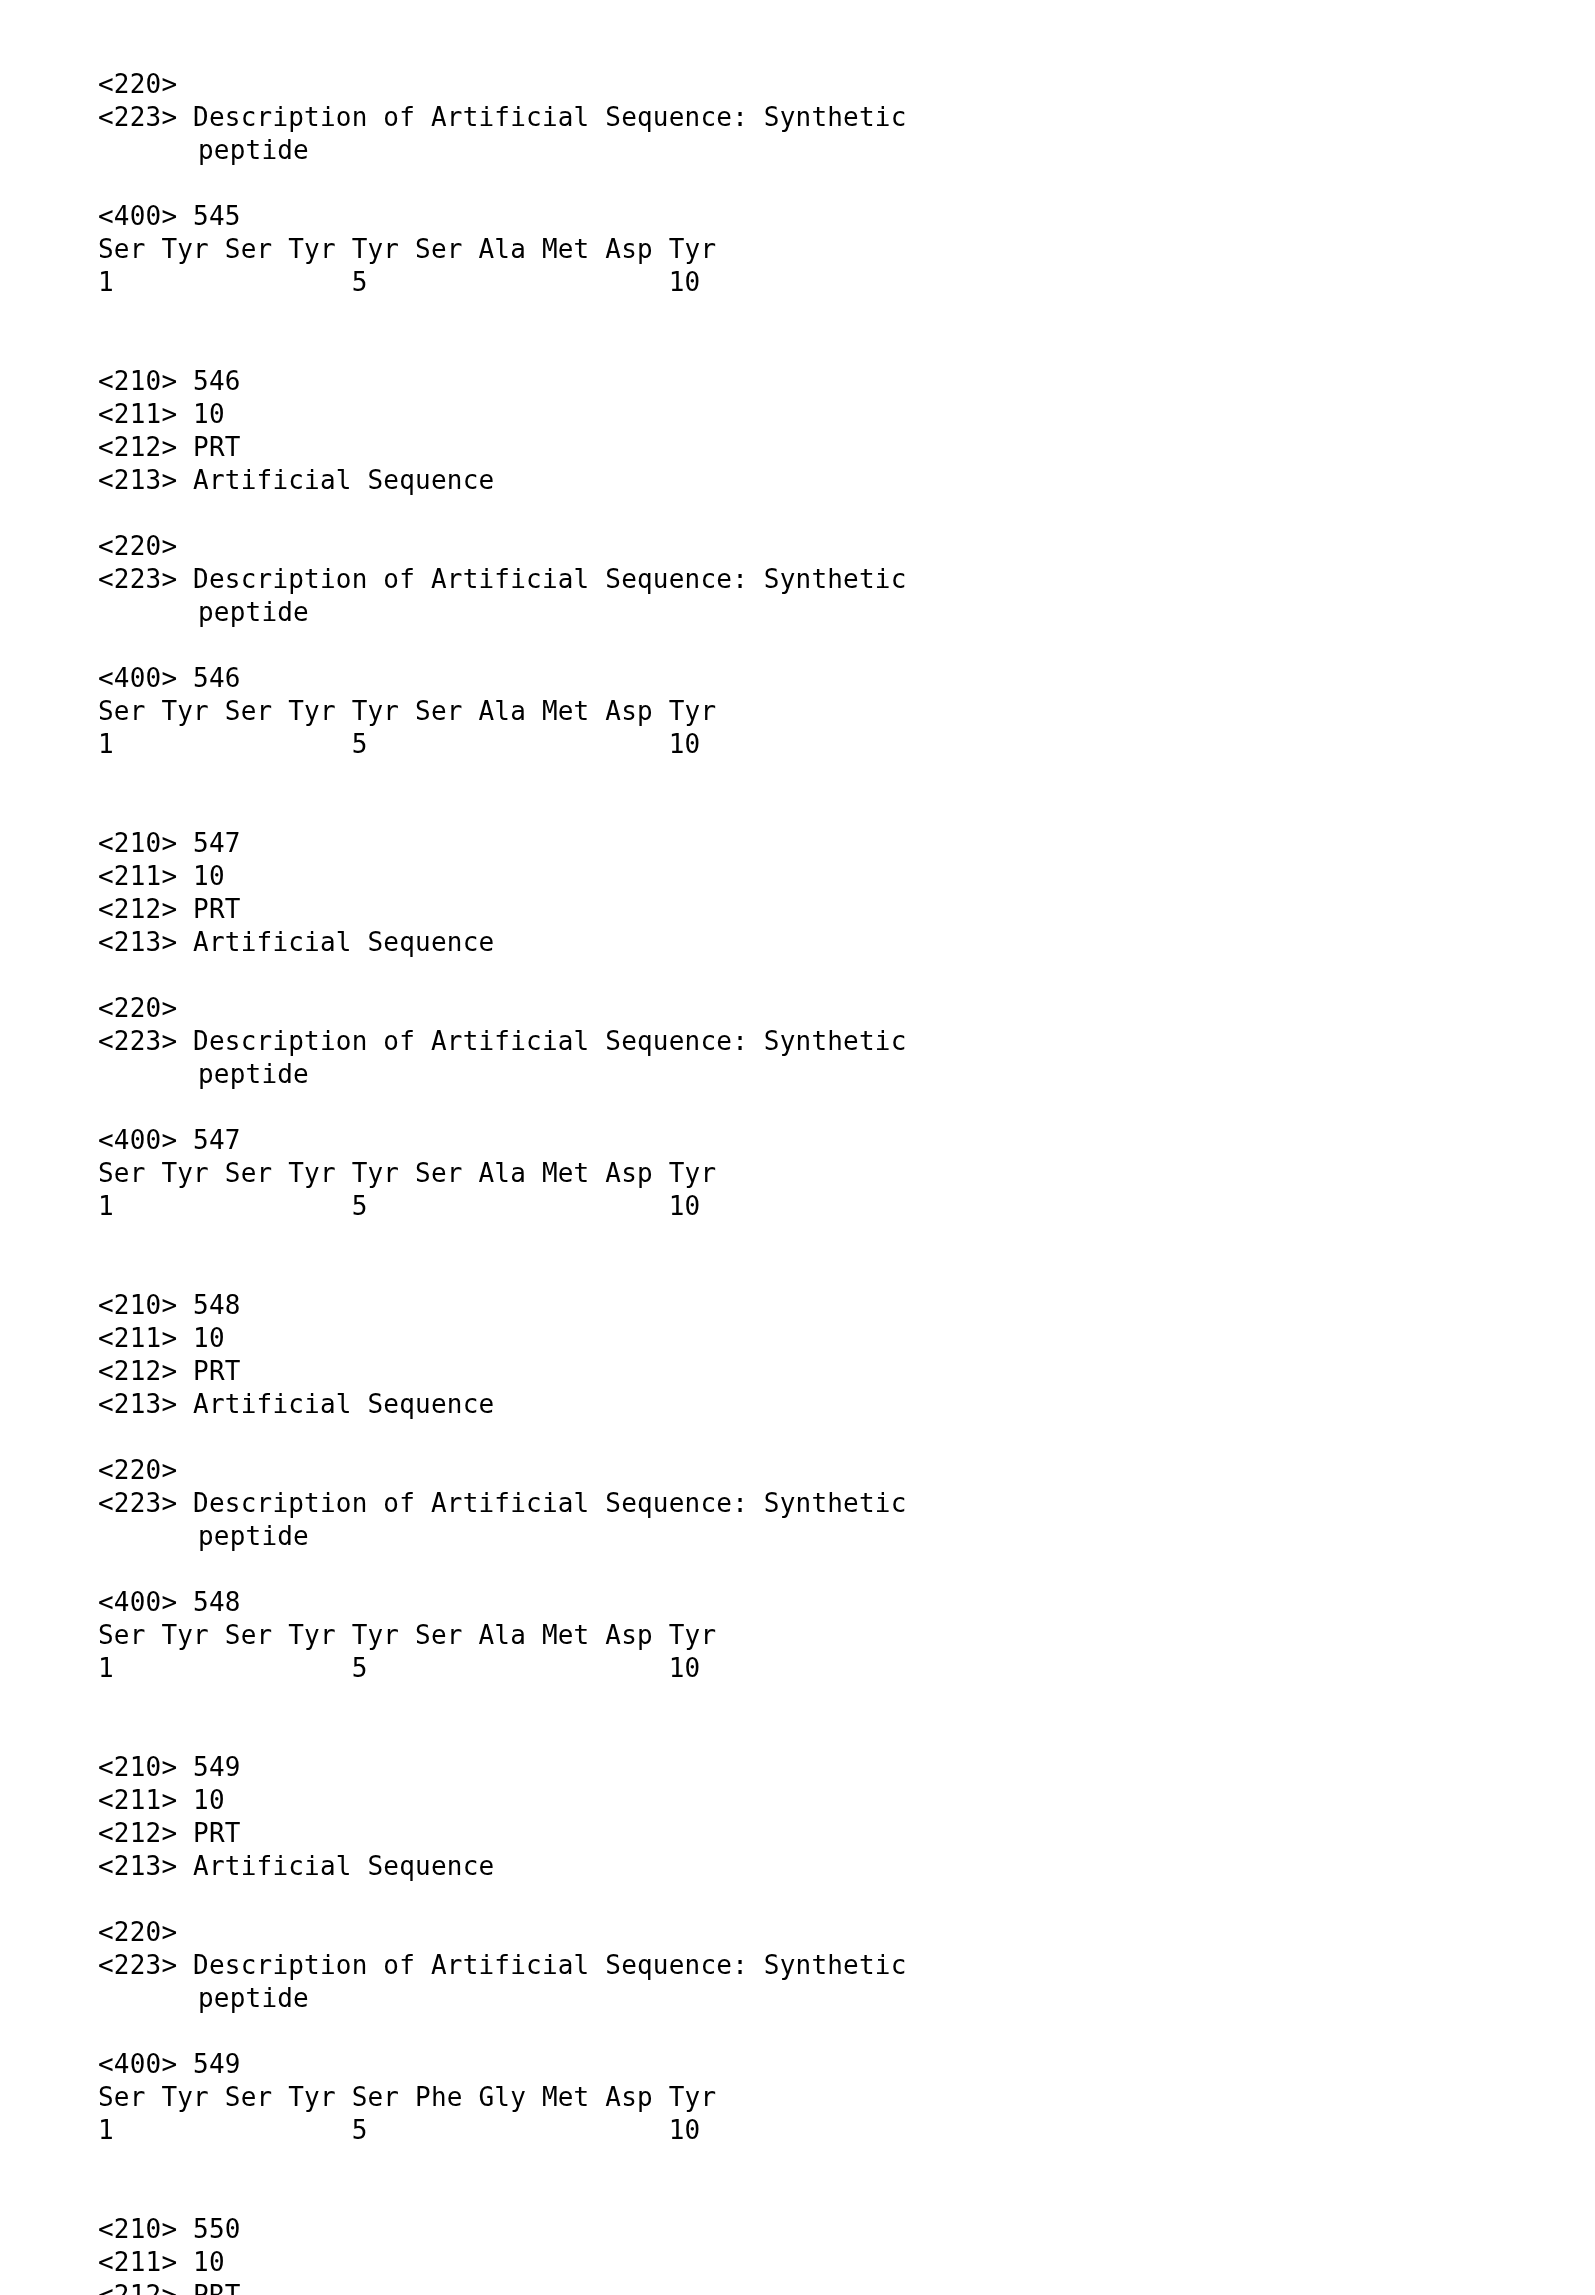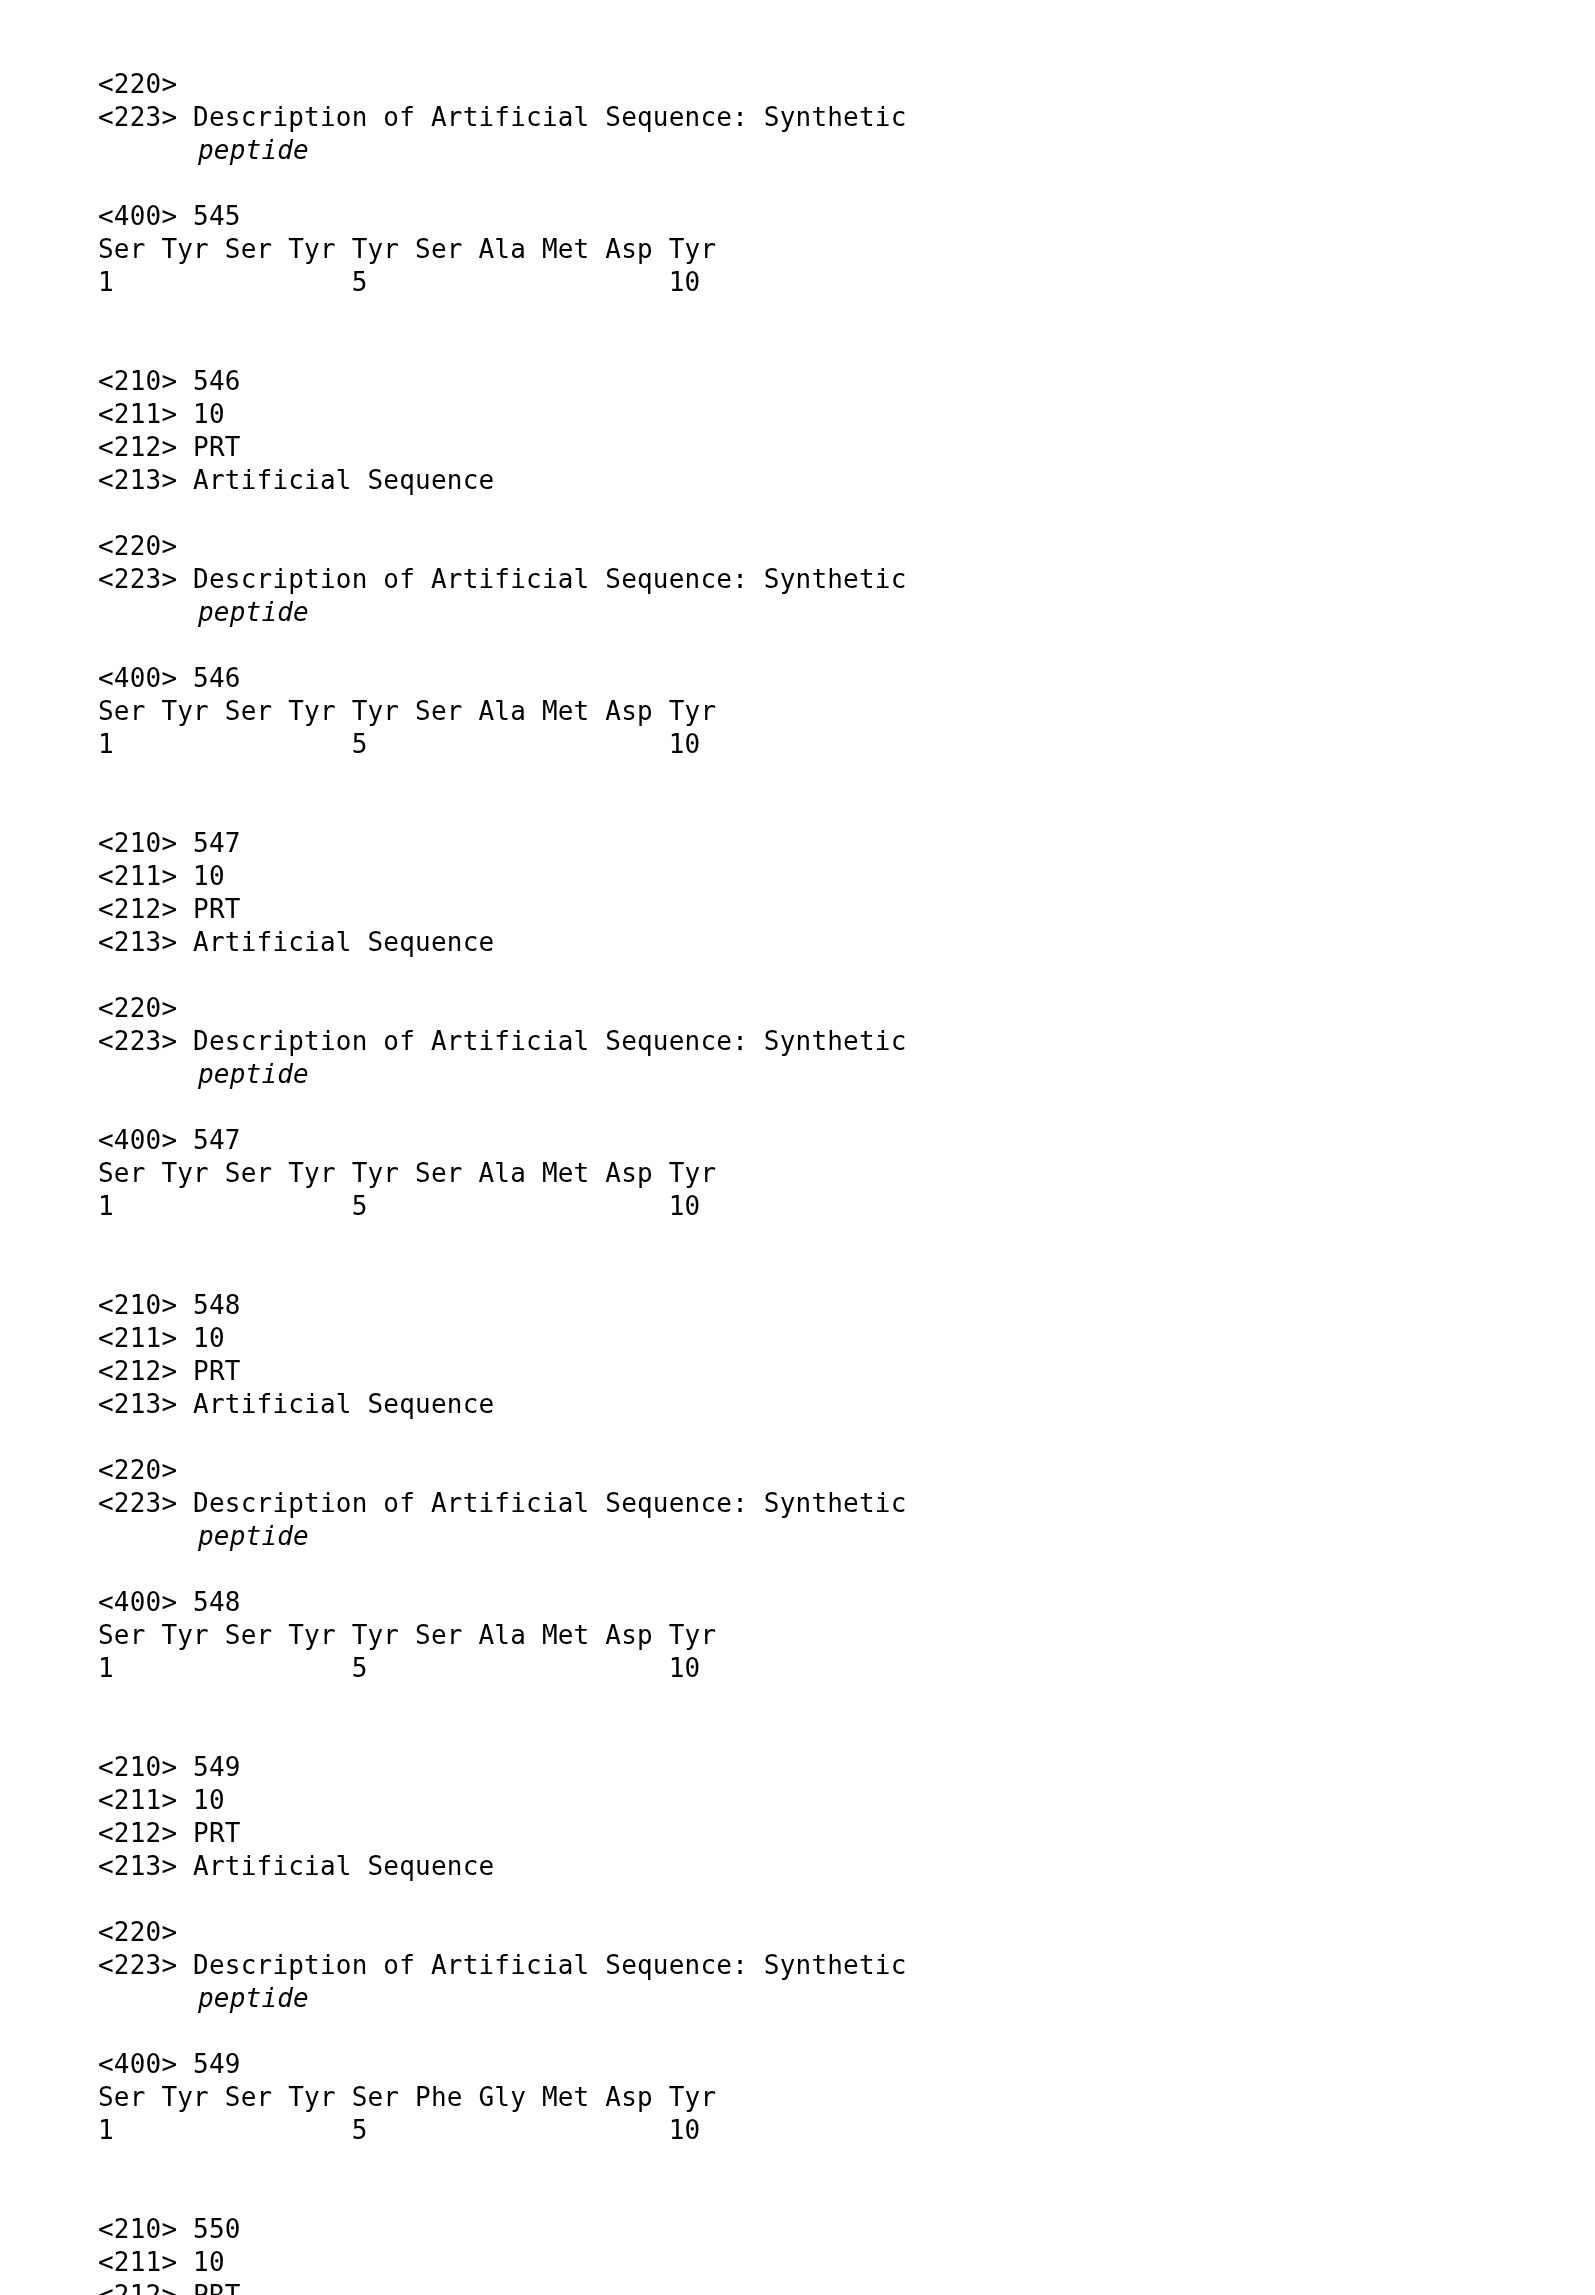--- a/index.html
+++ b/index.html
@@ -35,21 +35,20 @@
     min-height: 33px;
   }
   .gap-small {
     height: 33px;
   }
   .gap-large {
     height: 66px;
   }
   .indent {
     padding-left: 100px;
-    font-style: italic;
   }
 </style>
 </head>
 <body>
 
 <div class="page">
   <div class="doc" id="doc-body"><div class="line">&lt;220&gt;</div><div class="line">&lt;223&gt; Description of Artificial Sequence: Synthetic</div><div class="line indent">peptide</div><div class="blank gap-small"></div><div class="line">&lt;400&gt; 545</div><div class="line">Ser Tyr Ser Tyr Tyr Ser Ala Met Asp Tyr</div><div class="line">1               5                   10</div><div class="blank gap-large"></div><div class="line">&lt;210&gt; 546</div><div class="line">&lt;211&gt; 10</div><div class="line">&lt;212&gt; PRT</div><div class="line">&lt;213&gt; Artificial Sequence</div><div class="blank gap-small"></div><div class="line">&lt;220&gt;</div><div class="line">&lt;223&gt; Description of Artificial Sequence: Synthetic</div><div class="line indent">peptide</div><div class="blank gap-small"></div><div class="line">&lt;400&gt; 546</div><div class="line">Ser Tyr Ser Tyr Tyr Ser Ala Met Asp Tyr</div><div class="line">1               5                   10</div><div class="blank gap-large"></div><div class="line">&lt;210&gt; 547</div><div class="line">&lt;211&gt; 10</div><div class="line">&lt;212&gt; PRT</div><div class="line">&lt;213&gt; Artificial Sequence</div><div class="blank gap-small"></div><div class="line">&lt;220&gt;</div><div class="line">&lt;223&gt; Description of Artificial Sequence: Synthetic</div><div class="line indent">peptide</div><div class="blank gap-small"></div><div class="line">&lt;400&gt; 547</div><div class="line">Ser Tyr Ser Tyr Tyr Ser Ala Met Asp Tyr</div><div class="line">1               5                   10</div><div class="blank gap-large"></div><div class="line">&lt;210&gt; 548</div><div class="line">&lt;211&gt; 10</div><div class="line">&lt;212&gt; PRT</div><div class="line">&lt;213&gt; Artificial Sequence</div><div class="blank gap-small"></div><div class="line">&lt;220&gt;</div><div class="line">&lt;223&gt; Description of Artificial Sequence: Synthetic</div><div class="line indent">peptide</div><div class="blank gap-small"></div><div class="line">&lt;400&gt; 548</div><div class="line">Ser Tyr Ser Tyr Tyr Ser Ala Met Asp Tyr</div><div class="line">1               5                   10</div><div class="blank gap-large"></div><div class="line">&lt;210&gt; 549</div><div class="line">&lt;211&gt; 10</div><div class="line">&lt;212&gt; PRT</div><div class="line">&lt;213&gt; Artificial Sequence</div><div class="blank gap-small"></div><div class="line">&lt;220&gt;</div><div class="line">&lt;223&gt; Description of Artificial Sequence: Synthetic</div><div class="line indent">peptide</div><div class="blank gap-small"></div><div class="line">&lt;400&gt; 549</div><div class="line">Ser Tyr Ser Tyr Ser Phe Gly Met Asp Tyr</div><div class="line">1               5                   10</div><div class="blank gap-large"></div><div class="line">&lt;210&gt; 550</div><div class="line">&lt;211&gt; 10</div><div class="line">&lt;212&gt; PRT</div></div>
 </div>
 
 

